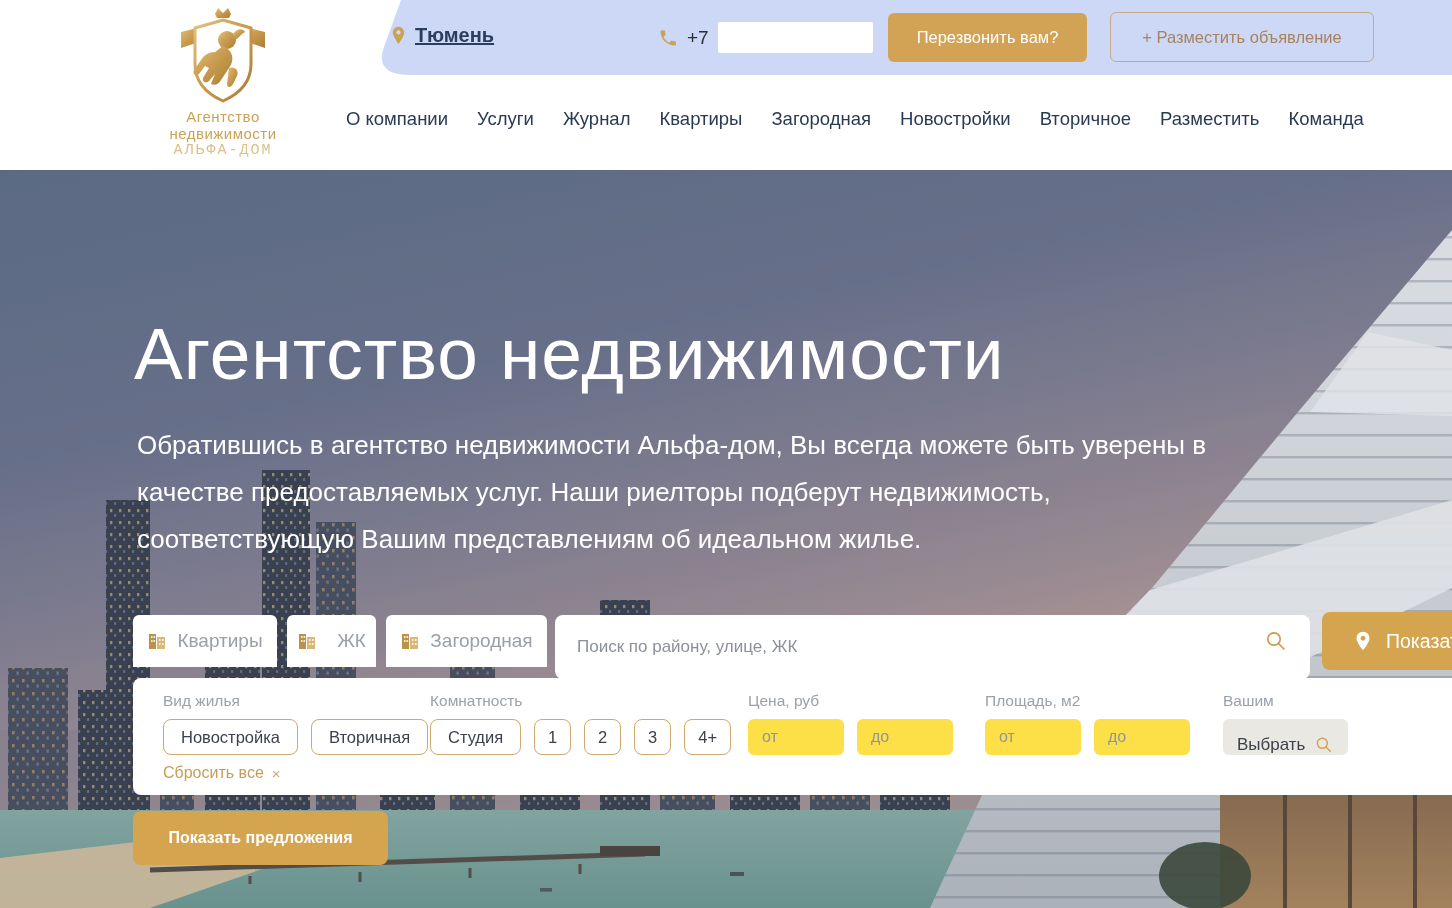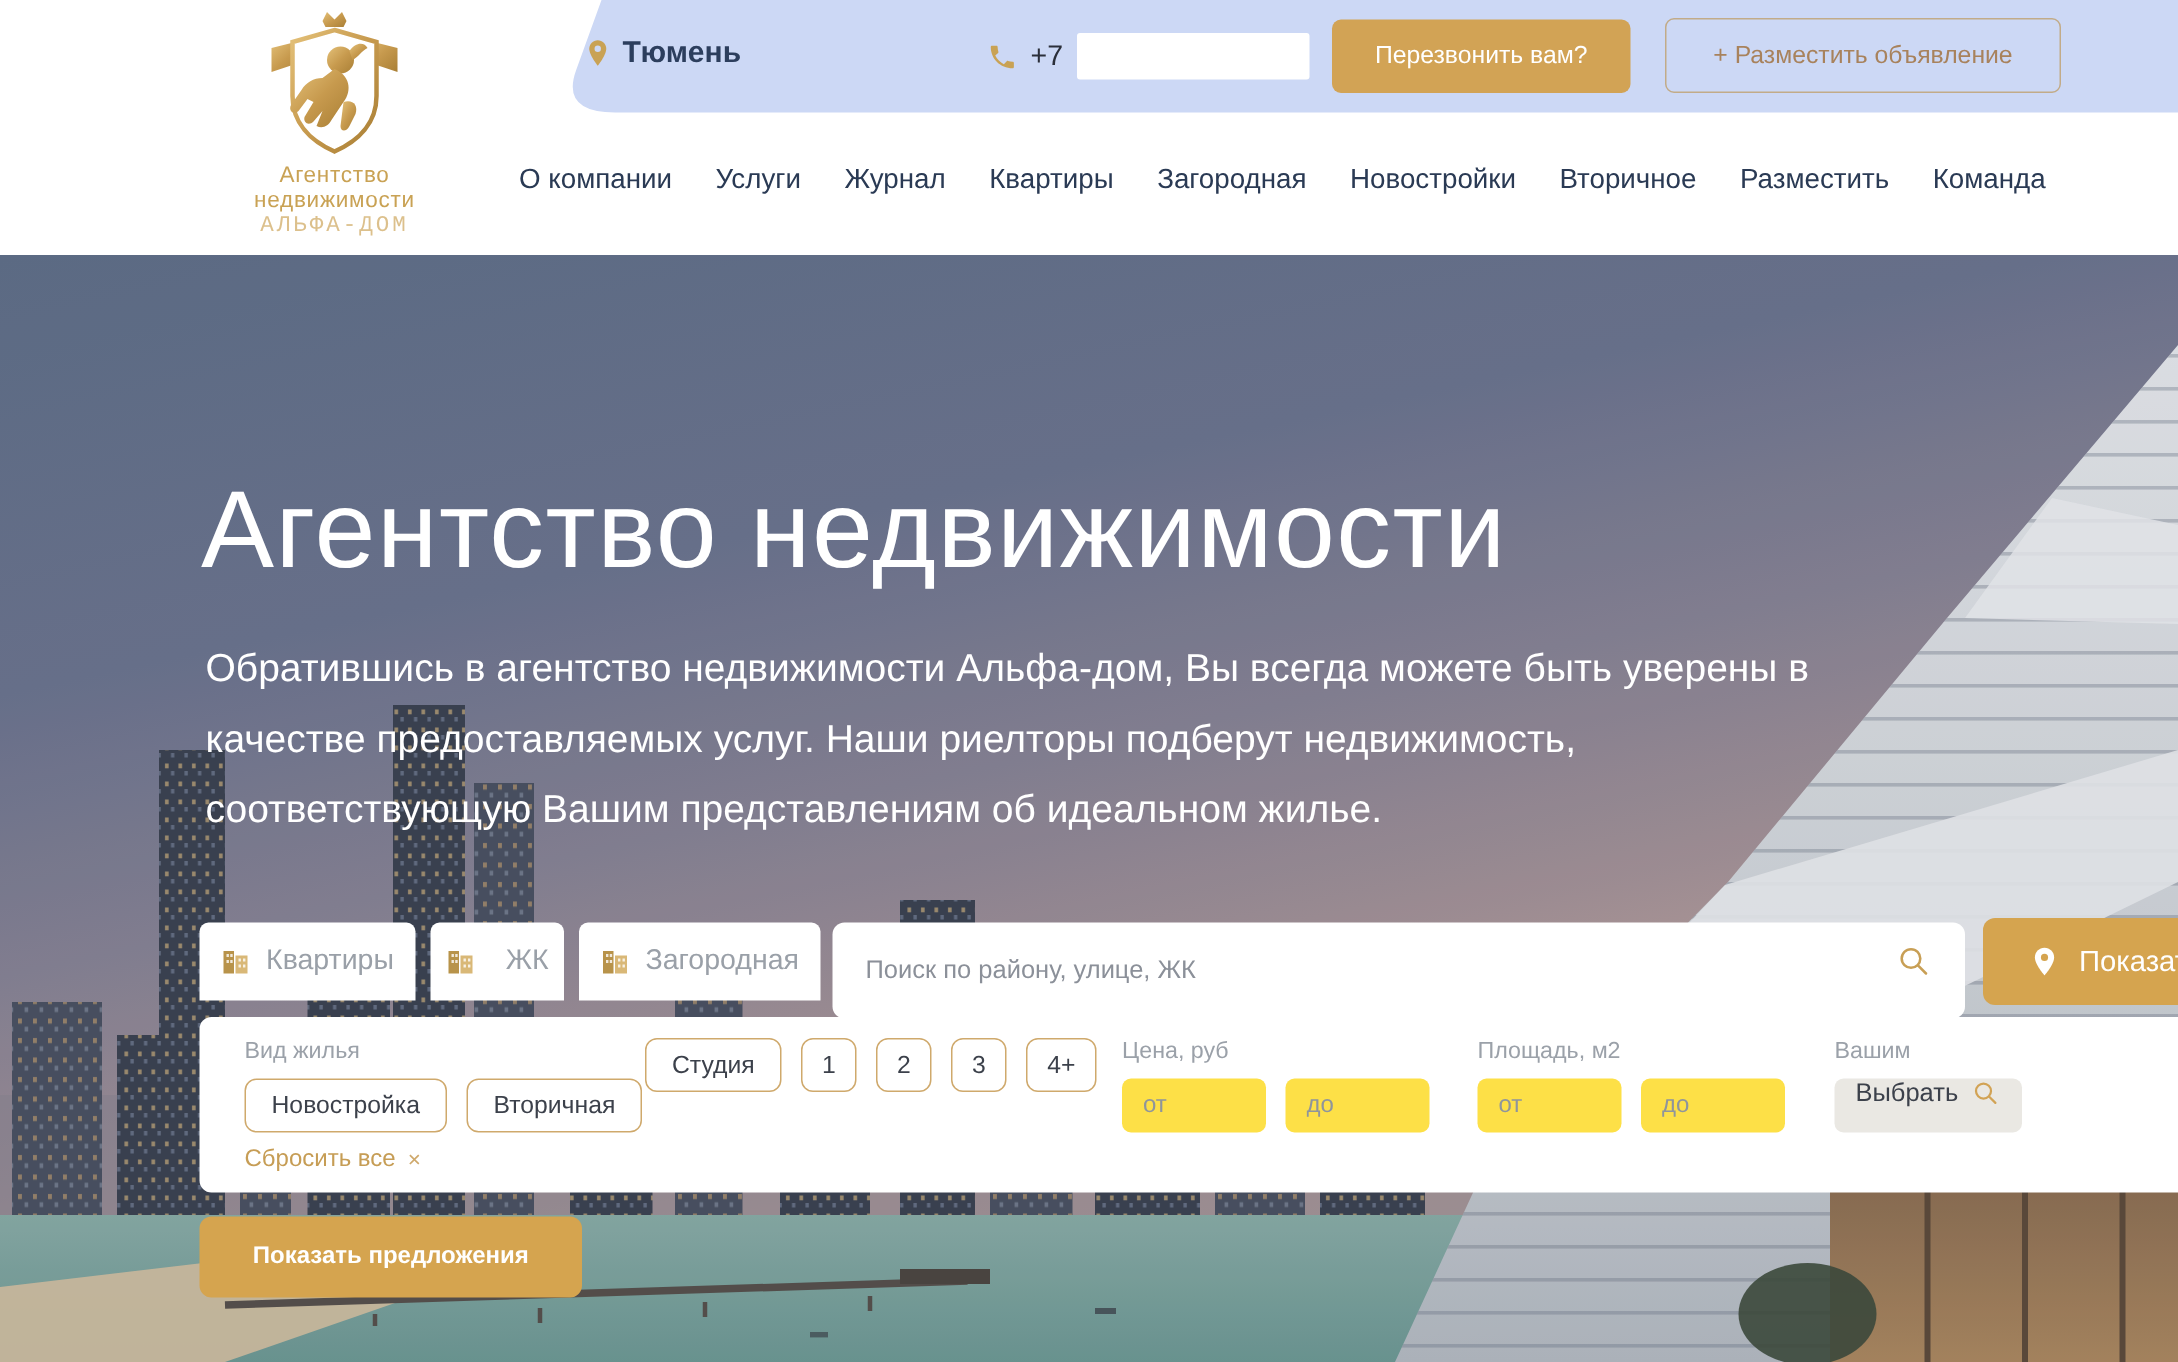--- a/index.html
+++ b/index.html
@@ -9,21 +9,21 @@
   
   .header { position:absolute; top:0; left:0; width:1452px; height:170px; background:#fff; z-index:5; }
   .topbar-shape { position:absolute; top:0; left:0; }
   .logo { position:absolute; left:133px; top:6px; width:180px; height:158px; text-align:center; }
   .logo-crest { display:block; margin:0 auto; }
   .logo-line1 { font-size:15px; color:#c9a254; letter-spacing:.5px; margin-top:2px; }
   .logo-line2 { font-size:15px; color:#dcc08c; letter-spacing:2px; margin-top:0;font-family:Liberation Mono, monospace; }
 
   .topbar-content { position:absolute; top:0; left:0; width:1452px; height:76px; }
   .city-block { position:absolute; left:390px; top:24px; display:flex; align-items:center; gap:8px; }
-  .city-name { font-size:20px; font-weight:600; color:#2c3e5d; }
+  .city-name { font-size:20px; font-weight:600; color:#2c3e5d;text-decoration:underline; }
   .phone-block { position:absolute; left:658px; top:22px; display:flex; align-items:center; gap:9px; }
   .phone-prefix { font-size:19px; color:#2b2f3a; }
   .phone-input { width:155px; height:31px; border:none; border-radius:2px; background:#fff; outline:none; padding:0 8px; font-size:16px; }
   .callback-btn { position:absolute; left:888px; top:13px; width:199px; height:49px; background:#d2a355; color:#fff; border:none; border-radius:6px; font-size:16.5px; font-weight:500; cursor:pointer; font-family:inherit; }
   .postad-btn { position:absolute; left:1110px; top:12px; width:264px; height:50px; background:transparent; color:#a8825c; border:1px solid #c2ab88; border-radius:6px; font-size:16.5px; cursor:pointer; font-family:inherit; }
 
   .nav { position:absolute; left:346px; top:108px; right:0; display:flex; gap:29px; white-space:nowrap; overflow:hidden; }
   .nav-item { font-size:18.5px; font-weight:500; color:#2a3a54; cursor:pointer; }
 
   
@@ -51,21 +51,21 @@
   .panel { position:absolute; left:133px; top:508px; width:1340px; height:117px; background:#fff; border-radius:8px; }
   .fgroup { position:absolute; top:14px; }
   .fg-1 { left:30px; } .fg-2 { left:297px; } .fg-3 { left:615px; } .fg-4 { left:852px; } .fg-5 { left:1090px; }
   .flabel { font-size:15.5px; color:#9ba1a9; margin-bottom:9px; }
   .frow { display:flex; gap:13px; }
   .chip { height:36px; border:1px solid #cfa96c; border-radius:8px; background:#fff; color:#3c414b; font-size:16.5px; font-weight:500; padding:0 17px; cursor:pointer; font-family:inherit; }
   .chip.num { width:37px; padding:0; }
   .chip.num4 { width:47px; padding:0; }
   .range-input { width:96px; height:36px; background:#fde047; border:none; border-radius:6px; outline:none; padding:0 14px; font-size:16px; color:#6b7078; font-family:inherit; }
   .range-input::placeholder { color:#8f959c; }
-  .select-btn { height:36px; background:#eae8e3; border:none; border-radius:6px; padding:0 14px; font-size:17px; color:#3c414b; display:flex; align-items:flex-start; gap:9px; cursor:pointer; font-family:inherit; }
+  .select-btn { height:36px; background:#eae8e3; border:none; border-radius:6px; padding:0 14px; font-size:17px; color:#3c414b; display:flex; align-items:flex-end; gap:9px; cursor:pointer; font-family:inherit; }
   .reset-link { position:absolute; left:30px; top:86px; font-size:16px; color:#c69d55; cursor:pointer; display:flex; gap:8px; align-items:center;justify-content:center; }
   .reset-x { font-size:15px; color:#cfa96c; }
 
   .cta-btn { position:absolute; left:133px; top:641px; width:255px; height:54px; background:#d5a44f; border:none; border-radius:8px; color:#fff; font-size:16px; font-weight:700; cursor:pointer; font-family:inherit; }
 </style>
 </head>
 <body>
 
 <div class="page">
 
@@ -211,20 +211,21 @@
 
     <div class="panel">
       <div class="fgroup fg-1">
         <div class="flabel">Вид жилья</div>
         <div class="frow">
           <button class="chip">Новостройка</button>
           <button class="chip">Вторичная</button>
         </div>
       </div>
       <div class="fgroup fg-2">
+        <div class="flabel">Комнатность</div>
         <div class="frow">
           <button class="chip">Студия</button>
           <button class="chip num">1</button>
           <button class="chip num">2</button>
           <button class="chip num">3</button>
           <button class="chip num4">4+</button>
         </div>
       </div>
       <div class="fgroup fg-3">
         <div class="flabel">Цена, руб</div>

